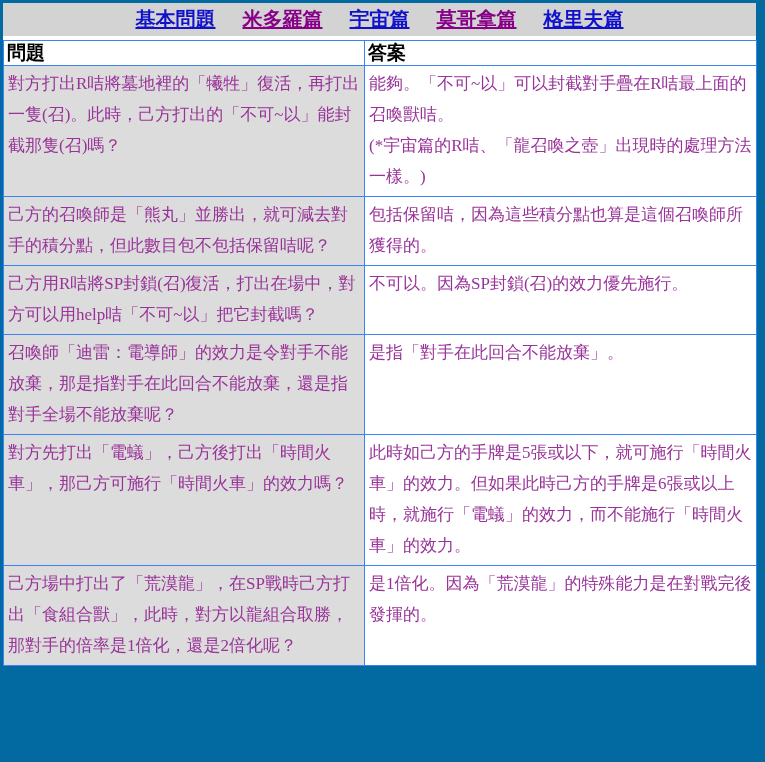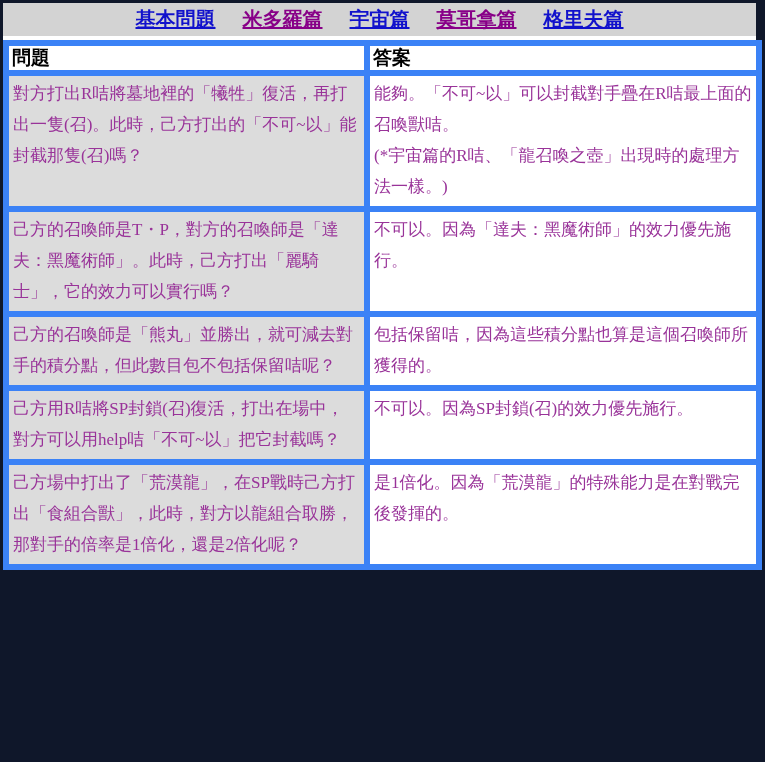--- a/index.html
+++ b/index.html
@@ -1,20 +1,20 @@
 <!DOCTYPE html>
 <html><head>
 <meta charset="utf-8">
 <style>
   html,body{margin:0;padding:0;}
   body{background:#000;}
   .screen{
     position:relative;
     width:765px;height:762px;
-    background:#0f172a;
+    background:#0369a1;
     overflow:hidden;
     font-family:"Liberation Serif","DejaVu Serif",serif;
   }
   .content{
     position:absolute;
     left:3px;top:3px;
     width:753px;
     background:#fff;
   }
   
@@ -37,21 +37,21 @@
   
   table.faq{
     width:753px;
     border-collapse:collapse;
     table-layout:fixed;
     background:#fff;
   }
   table.faq col.qcol{width:361px;}
   table.faq col.acol{width:392px;}
   table.faq th, table.faq td{
-    border:6px solid #3b82f6;
+    border:1px solid #3b82f6;
     vertical-align:top;
     text-align:left;
     word-break:break-all;
     overflow:hidden;
   }
   table.faq th{
     font-size:19px;
     font-weight:bold;
     color:#000;
     background:#fff;
@@ -93,30 +93,34 @@
           <tr>
         <th>問題</th>
         <th>答案</th>
       </tr>
       <tr>
         <td class="qcell">對方打出R咭將墓地裡的「犧牲」復活，再打出一隻(召)。此時，己方打出的「不可~以」能封截那隻(召)嗎？</td>
         <td class="acell">能夠。「不可~以」可以封截對手疊在R咭最上面的召喚獸咭。
 (*宇宙篇的R咭、「龍召喚之壺」出現時的處理方法一樣。)</td>
       </tr>
       <tr>
-        <td class="qcell">己方的召喚師是T・P，對方的召喚師是「達夫：黑魔術師」。此時，己方打出「麗騎士」，它的效力可以實行嗎？</td>
-        <td class="acell">不可以。因為「達夫：黑魔術師」的效力優先施行。</td>
-      </tr>
-      <tr>
         <td class="qcell">己方的召喚師是「熊丸」並勝出，就可減去對手的積分點，但此數目包不包括保留咭呢？</td>
         <td class="acell">包括保留咭，因為這些積分點也算是這個召喚師所獲得的。</td>
       </tr>
       <tr>
         <td class="qcell">己方用R咭將SP封鎖(召)復活，打出在場中，對方可以用help咭「不可~以」把它封截嗎？</td>
         <td class="acell">不可以。因為SP封鎖(召)的效力優先施行。</td>
+      </tr>
+      <tr>
+        <td class="qcell">召喚師「迪雷：電導師」的效力是令對手不能放棄，那是指對手在此回合不能放棄，還是指對手全場不能放棄呢？</td>
+        <td class="acell">是指「對手在此回合不能放棄」。</td>
+      </tr>
+      <tr>
+        <td class="qcell">對方先打出「電蟻」，己方後打出「時間火車」，那己方可施行「時間火車」的效力嗎？</td>
+        <td class="acell">此時如己方的手牌是5張或以下，就可施行「時間火車」的效力。但如果此時己方的手牌是6張或以上時，就施行「電蟻」的效力，而不能施行「時間火車」的效力。</td>
       </tr>
       <tr>
         <td class="qcell">己方場中打出了「荒漠龍」，在SP戰時己方打出「食組合獸」，此時，對方以龍組合取勝，那對手的倍率是1倍化，還是2倍化呢？</td>
         <td class="acell">是1倍化。因為「荒漠龍」的特殊能力是在對戰完後發揮的。</td>
       </tr>
 
     </tbody>
       </table>
 
   </div>

